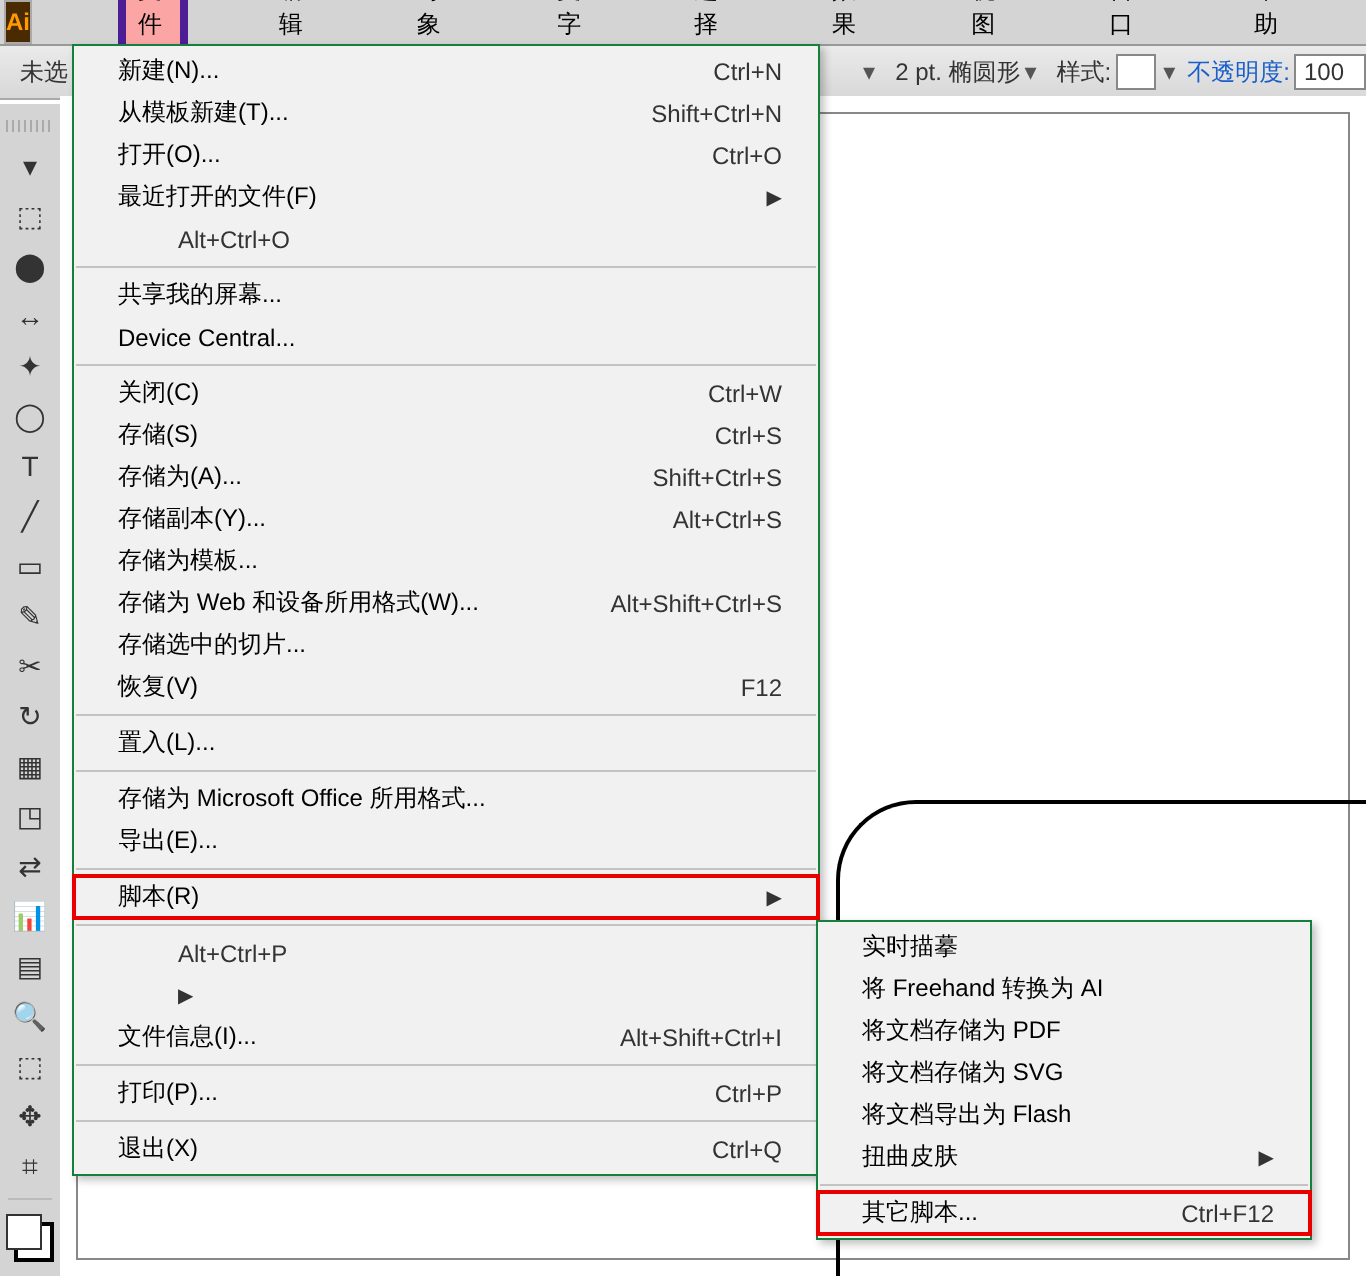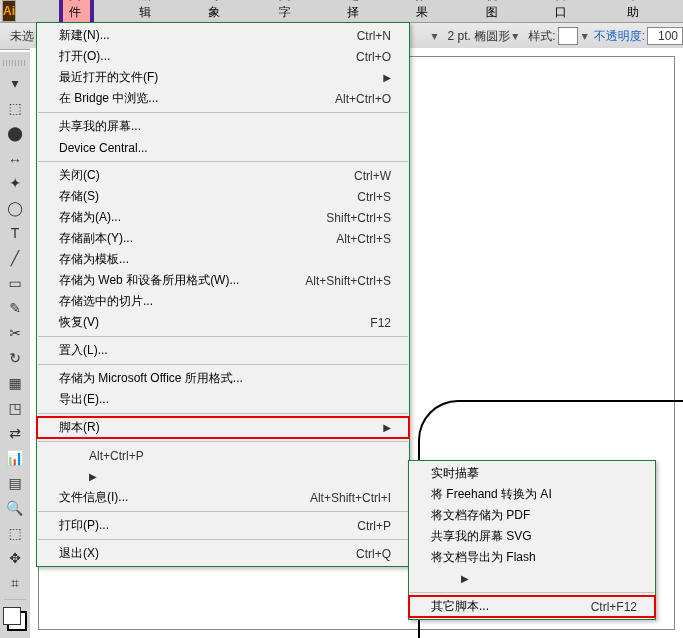--- a/index.html
+++ b/index.html
@@ -74,21 +74,21 @@
     width: 18px; height: 16px;
     border: 1px solid #888;
     background: #fff;
     margin: 0 2px;
   }
   .toolbar2 .input-box {
     border: 1px solid #888;
     background: #fff;
     padding: 1px 4px;
     min-width: 26px;
-    text-align: right;
+    text-align: left;
   }
   .toolbar2 .link { color: #1a5fc9; margin-right:2px;}
 
   .left-tools {
     position: absolute;
     left: 0; top: 52px;
     width: 30px;
     background: #d4d4d4;
     border-right: 1px solid #aaa;
     display:flex; flex-direction:column;
@@ -249,29 +249,32 @@
   <div class="canvas-border"></div>
   <div class="shape"></div>
 </div>
 
 <div class="menu file" id="file-menu">
     <div class="row">
       <span class="lbl">新建(N)...</span>
       <span class="sc">Ctrl+N</span>
     </div>
     <div class="row">
+      <span class="lbl">从模板新建(T)...</span>
+      <span class="sc">Shift+Ctrl+N</span>
+    </div>
+    <div class="row">
       <span class="lbl">打开(O)...</span>
       <span class="sc">Ctrl+O</span>
     </div>
     <div class="row">
       <span class="lbl">最近打开的文件(F)</span>
       <span class="arrow">▶</span>
     </div>
     <div class="row">
-      <span class="lbl">在 Bridge 中浏览...</span>
       <span class="sc">Alt+Ctrl+O</span>
     </div>
     <div class="sep"></div>
     <div class="row">
       <span class="lbl">共享我的屏幕...</span>
     </div>
     <div class="row">
       <span class="lbl">Device Central...</span>
     </div>
     <div class="sep"></div>
@@ -348,26 +351,27 @@
     <div class="row">
       <span class="lbl">实时描摹</span>
     </div>
     <div class="row">
       <span class="lbl">将 Freehand 转换为 AI</span>
     </div>
     <div class="row">
       <span class="lbl">将文档存储为 PDF</span>
     </div>
     <div class="row">
-      <span class="lbl">共享我的屏幕 SVG</span>
+      <span class="lbl">将文档存储为 SVG</span>
     </div>
     <div class="row">
       <span class="lbl">将文档导出为 Flash</span>
     </div>
     <div class="row">
+      <span class="lbl">扭曲皮肤</span>
       <span class="arrow">▶</span>
     </div>
     <div class="sep"></div>
     <div class="row highlight">
       <span class="lbl">其它脚本...</span>
       <span class="sc">Ctrl+F12</span>
     </div>
   </div>
 
 </body></html>

